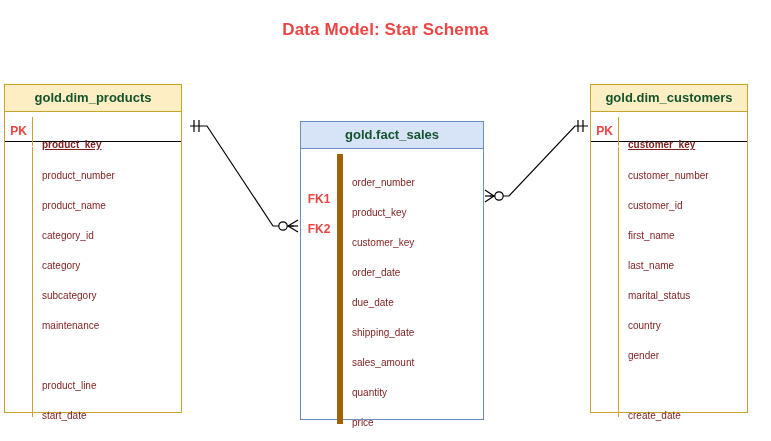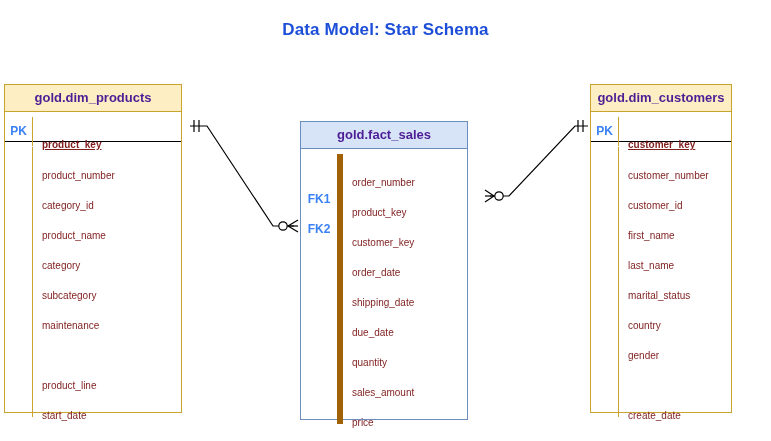--- a/index.html
+++ b/index.html
@@ -24,58 +24,58 @@
   }
 
   .diagram-title {
     position: absolute;
     left: 0;
     top: 20px;
     width: 771px;
     text-align: center;
     font-size: 17px;
     font-weight: bold;
-    color: #1d4ed8;
+    color: #ef4444;
     letter-spacing: 0.1px;
   }
 
   
   .entity {
     position: absolute;
     box-sizing: border-box;
     background: #ffffff;
   }
   .entity .ent-header {
     box-sizing: border-box;
     height: 27px;
     line-height: 26px;
     text-align: center;
     font-size: 13px;
     font-weight: bold;
-    color: #4c1d95;
+    color: #14532d;
   }
   .entity .ent-rows {
     position: relative;
   }
   .ent-row {
     position: relative;
     box-sizing: border-box;
     height: 30px;
     display: flex;
     align-items: center;
   }
   .ent-row .key-cell {
     box-sizing: border-box;
     height: 100%;
     display: flex;
     align-items: center;
     justify-content: center;
     font-size: 12px;
     font-weight: bold;
-    color: #3b82f6;
+    color: #ef4444;
     flex: 0 0 auto;
     margin-top: 9px;
   }
   .ent-row .name-cell {
     box-sizing: border-box;
     height: 100%;
     display: flex;
     align-items: center;
     padding-left: 9px;
     font-size: 10px;
@@ -110,22 +110,22 @@
   .entity.fact .ent-header {
     background: #D7E3F6;
     border-bottom: 1px solid #6C8EBF;
   }
   .entity.fact .ent-row .key-cell {
     border-right: 6px solid #a16207;
   }
 
   
   #ent-dim-products { left: 4px;   top: 84px;  width: 178px; }
-  #ent-fact-sales   { left: 300px; top: 121px; width: 168px; }
-  #ent-dim-customers{ left: 590px; top: 84px;  width: 142px; }
+  #ent-fact-sales   { left: 300px; top: 121px; width: 184px; }
+  #ent-dim-customers{ left: 590px; top: 84px;  width: 158px; }
 
   #ent-dim-products .key-cell,
   #ent-dim-customers .key-cell { width: 28px; }
   #ent-fact-sales .key-cell { width: 42px; }
 
   
   #connectors {
     position: absolute;
     left: 0; top: 0;
     width: 771px;
@@ -157,25 +157,25 @@
       <div class="ent-row is-pk">
         <div class="key-cell">PK</div>
         <div class="name-cell">product_key</div>
       </div>
       <div class="ent-row">
         <div class="key-cell"></div>
         <div class="name-cell">product_number</div>
       </div>
       <div class="ent-row">
         <div class="key-cell"></div>
+        <div class="name-cell">product_name</div>
+      </div>
+      <div class="ent-row">
+        <div class="key-cell"></div>
         <div class="name-cell">category_id</div>
-      </div>
-      <div class="ent-row">
-        <div class="key-cell"></div>
-        <div class="name-cell">product_name</div>
       </div>
       <div class="ent-row">
         <div class="key-cell"></div>
         <div class="name-cell">category</div>
       </div>
       <div class="ent-row">
         <div class="key-cell"></div>
         <div class="name-cell">subcategory</div>
       </div>
       <div class="ent-row">
@@ -212,33 +212,33 @@
       <div class="ent-row">
         <div class="key-cell">FK2</div>
         <div class="name-cell">customer_key</div>
       </div>
       <div class="ent-row">
         <div class="key-cell"></div>
         <div class="name-cell">order_date</div>
       </div>
       <div class="ent-row">
         <div class="key-cell"></div>
+        <div class="name-cell">due_date</div>
+      </div>
+      <div class="ent-row">
+        <div class="key-cell"></div>
         <div class="name-cell">shipping_date</div>
       </div>
       <div class="ent-row">
         <div class="key-cell"></div>
-        <div class="name-cell">due_date</div>
+        <div class="name-cell">sales_amount</div>
       </div>
       <div class="ent-row">
         <div class="key-cell"></div>
         <div class="name-cell">quantity</div>
-      </div>
-      <div class="ent-row">
-        <div class="key-cell"></div>
-        <div class="name-cell">sales_amount</div>
       </div>
       <div class="ent-row">
         <div class="key-cell"></div>
         <div class="name-cell">price</div>
       </div>
 
     </div>
   </div>
 
   <div class="entity dim" id="ent-dim-customers">

